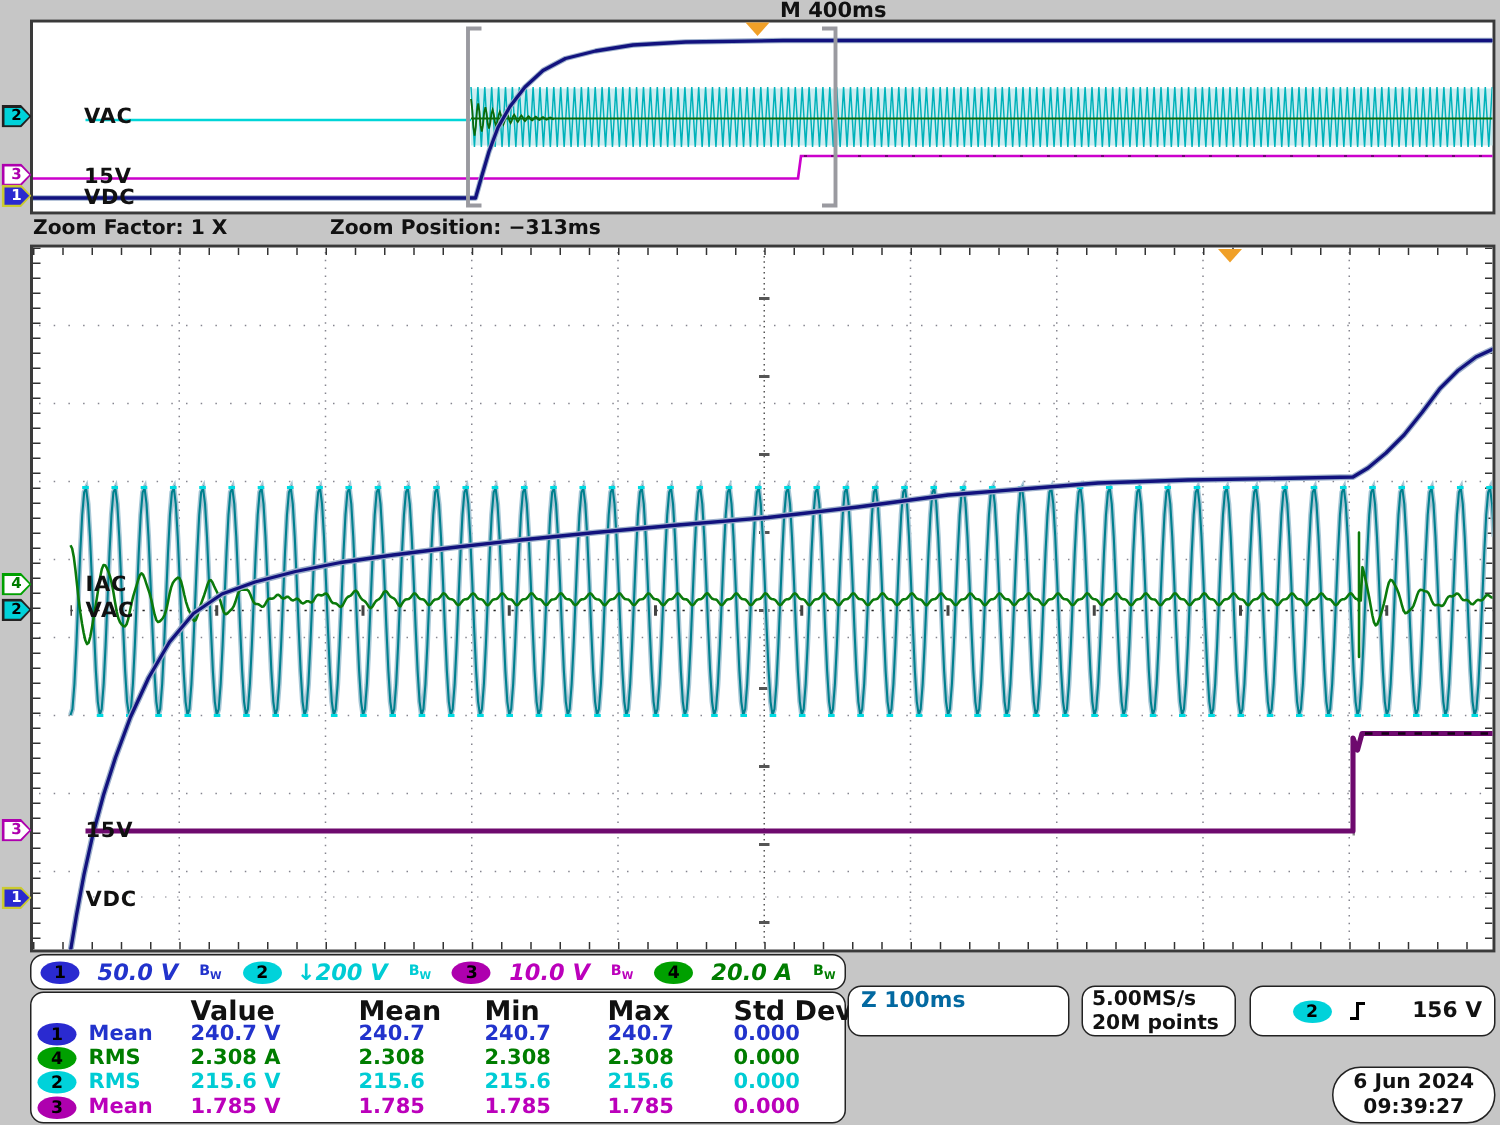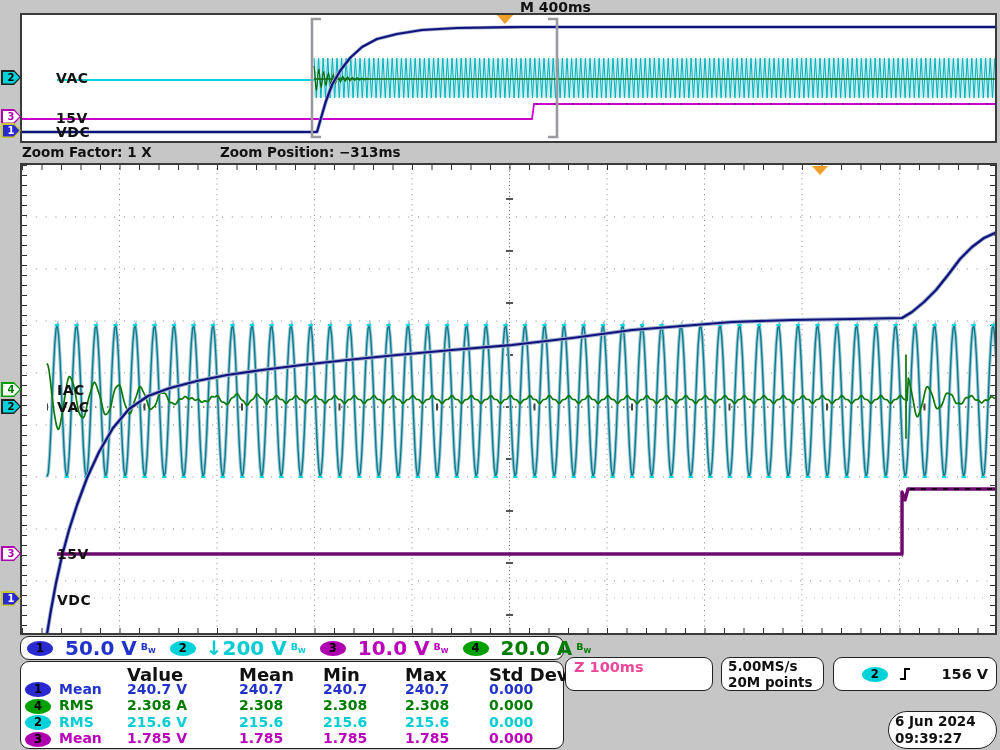--- a/index.html
+++ b/index.html
@@ -26,38 +26,38 @@
     font-size:10px;font-weight:bold;text-align:center;line-height:12px;}
   .wlab{position:absolute;font-weight:bold;font-size:14px;color:#111;
     transform:translateY(-50%);letter-spacing:.5px;white-space:nowrap;}
   .roundbox{position:absolute;background:#fff;border:1.6px solid #222;
     border-radius:9px;box-sizing:border-box;}
   #channel-bar{left:20px;top:636px;width:544px;height:24px;
     display:flex;align-items:center;padding:0 6px;gap:4px;}
   .pill{display:inline-block;min-width:26px;height:15px;border-radius:50%;
     text-align:center;font-size:11.5px;font-weight:bold;color:#000;line-height:15px;}
   .p1{background:#2a2ad0;} .p2{background:#00d2da;} .p3{background:#ae00ae;} .p4{background:#00a000;}
-  .scale-val{font-size:20px;font-weight:bold;white-space:nowrap;}
+  .scale-val{font-size:15px;font-weight:bold;white-space:nowrap;font-style:italic;}
   .c1{color:#2233cc;} .c2{color:#00ccd4;} .c3{color:#bb00bb;} .c4{color:#007d00;}
   .bw{font-size:9.5px;font-weight:bold;}
   .bw sub{font-size:7px;}
   .grow{flex:1 1 auto;}
   #meas-table{left:20px;top:661px;width:544px;height:88px;padding:2px 4px;}
   .mrow{display:grid;grid-template-columns:34px 68px 112px 84px 82px 84px 1fr;
     align-items:center;height:16.4px;font-size:14px;font-weight:bold;}
   .mrow.hdr{color:#111;font-size:18px;}
   .mrow .cell{white-space:nowrap;}
   #z-box{left:565px;top:657px;width:148px;height:34px;padding:1px 8px;
-    font-size:14.5px;font-weight:bold;color:#ec4899;}
+    font-size:14.5px;font-weight:bold;color:#0369a1;}
   #rate-box{left:721px;top:657px;width:103px;height:34px;padding:0 6px;
     font-size:13.5px;font-weight:bold;color:#111;line-height:16px;}
   #trig-box{left:833px;top:657px;width:164px;height:34px;padding:0 8px;
     display:flex;align-items:center;gap:10px;font-size:14.5px;font-weight:bold;color:#111;}
   #date-box{left:888px;top:711px;width:109px;height:38px;padding:1px 6px;
-    font-size:13.5px;font-weight:bold;color:#111;text-align:left;line-height:17px;border-radius:19px;}
+    font-size:13.5px;font-weight:bold;color:#111;text-align:center;line-height:17px;border-radius:19px;}
 </style>
 </head>
 <body>
 
 <div class="screen">
 
   <div class="m-label">M 400ms</div>
 
   <div class="win" id="overview-window">
     <svg id="ov-svg" width="973" height="126">

